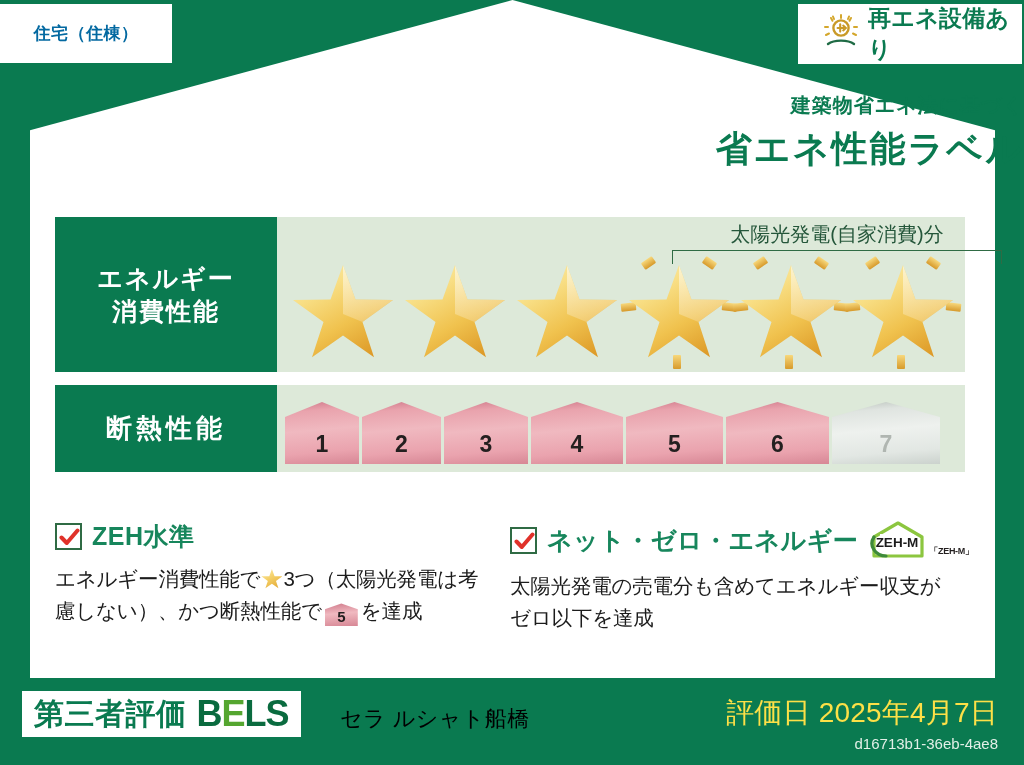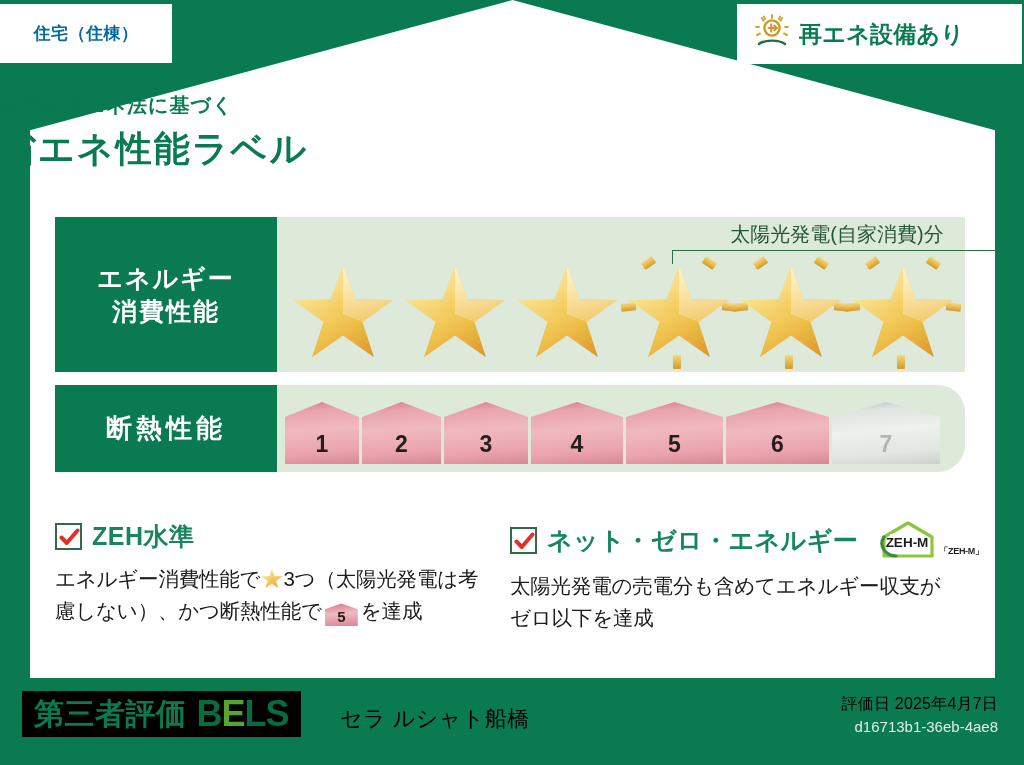--- a/index.html
+++ b/index.html
@@ -45,37 +45,37 @@
     justify-content: center;
   }
   #badge-dwelling .btxt {
     color: #0369a1;
     font-size: 17px;
     font-weight: bold;
     letter-spacing: 0.5px;
   }
   #badge-renew {
     right: 2px; top: 4px;
-    width: 285px; height: 60px;
-    padding-left: 16px;
+    width: 224px; height: 60px;
+    padding-left: 24px;
     gap: 8px;
   }
   #badge-renew .btxt {
     color: #0a7a50;
     font-size: 23px;
     font-weight: bold;
     letter-spacing: 0.3px;
   }
 
   
   #title-block {
     position: absolute;
     left: 0; right: 0;
     top: 92px;
-    text-align: left;
+    text-align: right;
     z-index: 6;
   }
   #title-sub {
     color: #0a7a50;
     font-size: 20px;
     font-weight: bold;
     letter-spacing: 1px;
   }
   #title-main {
     color: #0a7a50;
@@ -89,21 +89,21 @@
   .metric-row {
     position: absolute;
     left: 55px;
     width: 910px;
     background: #dde9d9;
     display: flex;
     align-items: stretch;
     z-index: 6;
   }
   #row-energy { top: 217px; height: 155px; }
-  #row-insul  { top: 385px; height: 87px; border-radius: 27px; }
+  #row-insul  { top: 385px; height: 87px; }
 
   .row-label {
     width: 222px;
     background: #0a7a50;
     color: #ffffff;
     display: flex;
     flex-direction: column;
     align-items: center;
     justify-content: center;
     font-size: 25px;
@@ -265,21 +265,21 @@
     font-weight: bold;
     text-align: center;
     line-height: 27px;
   }
 
   
   #zehm-logo {
     display: inline-flex;
     align-items: flex-end;
     gap: 3px;
-    margin-left: 12px;
+    margin-left: 2px;
     vertical-align: -6px;
   }
   #zehm-cap {
     color: #231f1f;
     font-size: 9px;
     font-weight: bold;
     letter-spacing: -0.3px;
     padding-bottom: 2px;
     white-space: nowrap;
     text-align: right;
@@ -290,21 +290,21 @@
     position: absolute;
     left: 0; right: 0;
     bottom: 0;
     height: 87px;
     z-index: 9;
   }
   #bels-plate {
     position: absolute;
     left: 22px; top: 13px;
     height: 46px;
-    background: #000000;
+    background: #ffffff;
     display: flex;
     align-items: center;
     padding: 0 12px;
     gap: 10px;
   }
   #bels-jp {
     color: #0a7a50;
     font-size: 30px;
     font-weight: bold;
     letter-spacing: 0.5px;
@@ -323,22 +323,22 @@
     color: #000000;
     font-size: 22px;
     letter-spacing: 0.5px;
   }
   #eval-meta {
     position: absolute;
     right: 26px; top: 16px;
     text-align: right;
   }
   #eval-date {
-    color: #000000;
-    font-size: 16px;
+    color: #fde047;
+    font-size: 28px;
     letter-spacing: 0.2px;
   }
   #eval-id {
     color: #e2efe7;
     font-size: 15px;
     margin-top: 3px;
   }
 </style>
 </head>
 <body>

